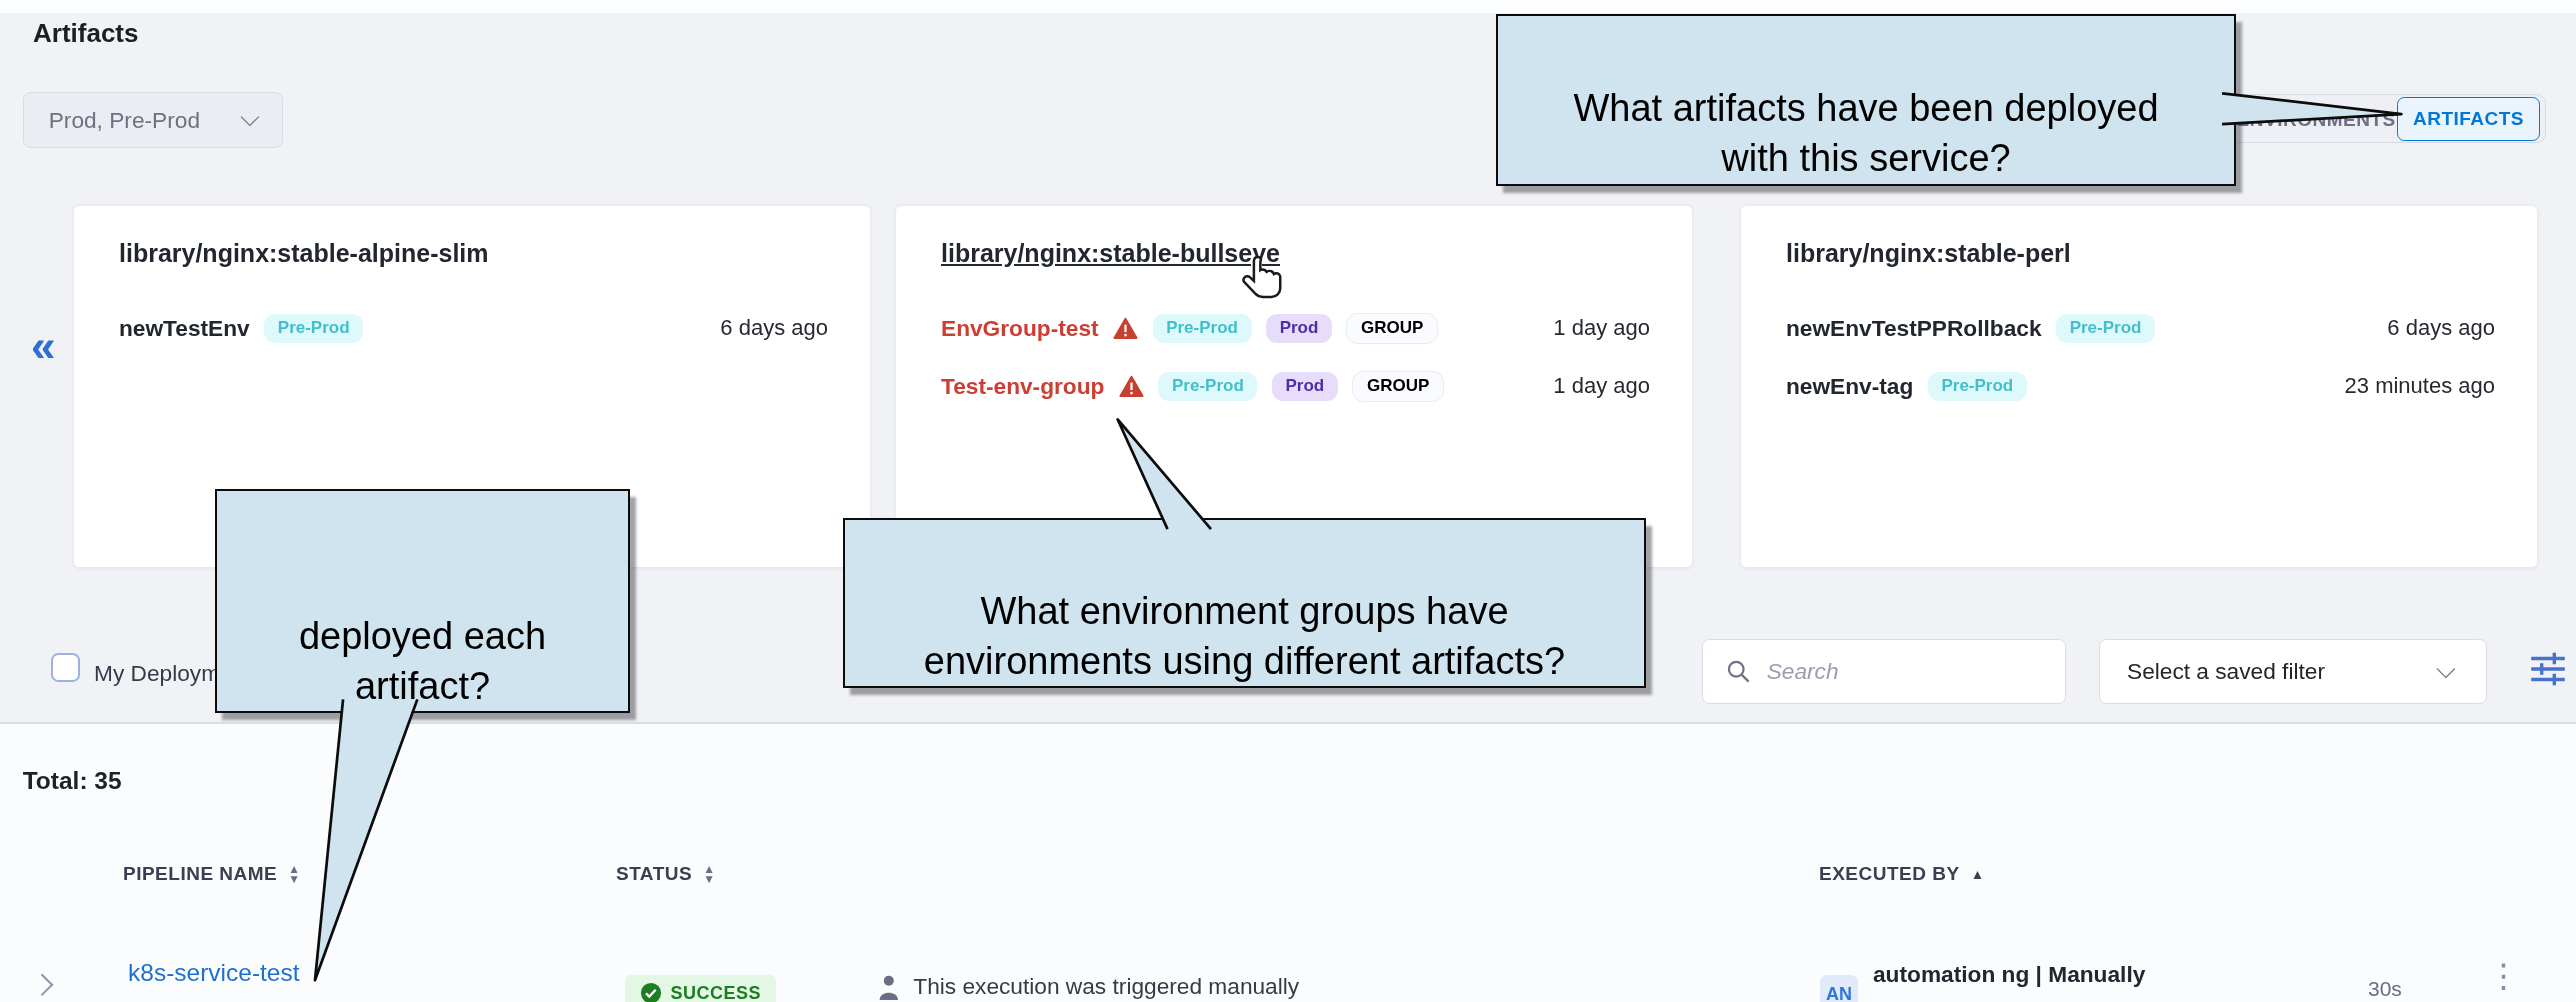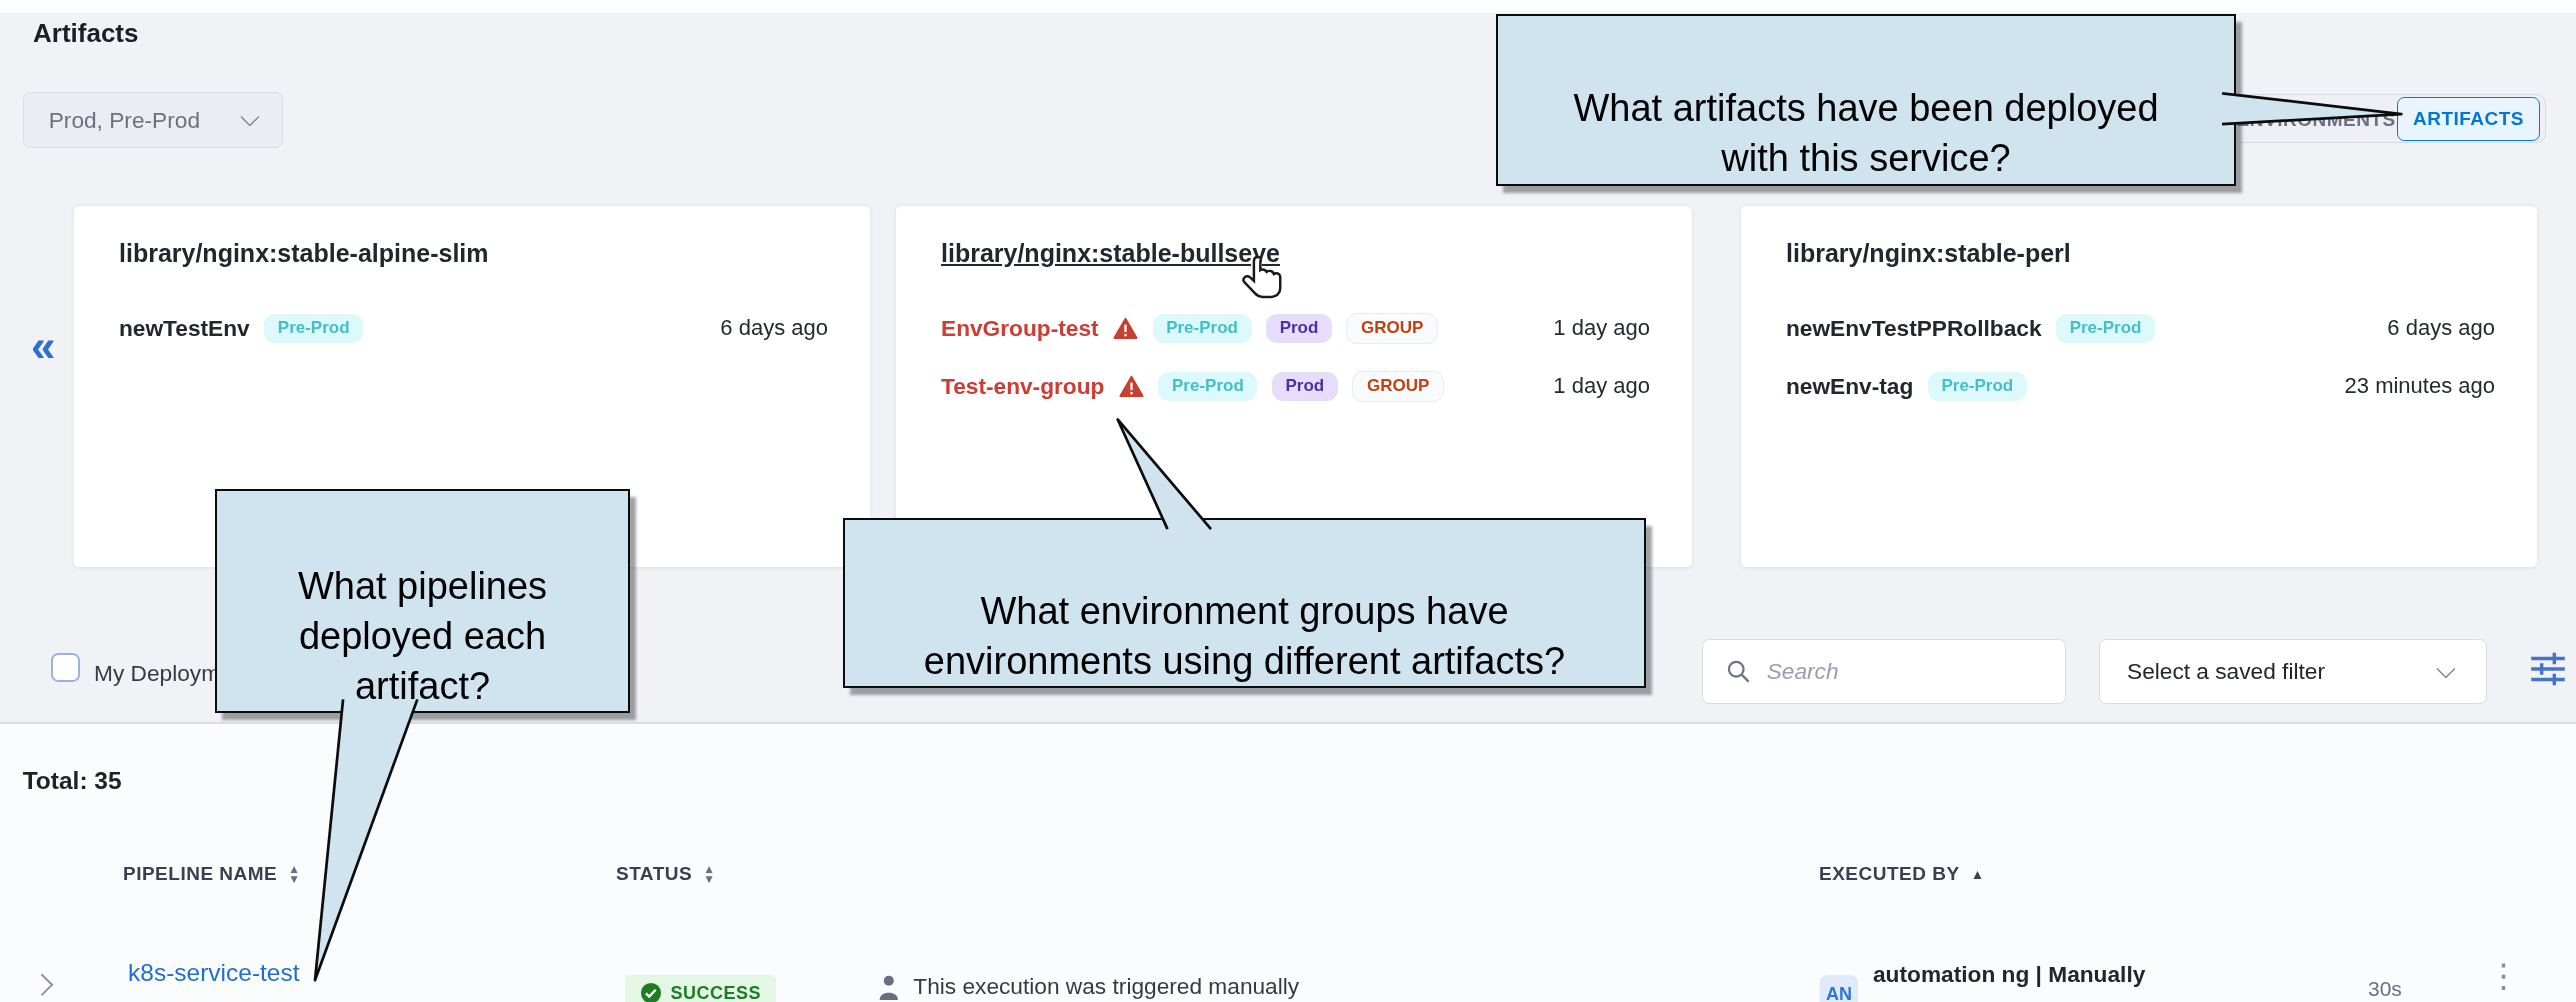--- a/index.html
+++ b/index.html
@@ -21,21 +21,21 @@
   .card{position:absolute;top:206px;width:796px;height:361px;background:#ffffff;border-radius:5.4px;box-shadow:0 0.9px 4.5px rgba(40,44,63,.09);}
   .card-title{position:absolute;left:45px;top:33px;font-size:25px;font-weight:700;color:#22272f;}
   .card-title.link{text-decoration:underline;cursor:pointer;}
   .env-row{position:absolute;left:45px;right:42px;height:40px;display:flex;align-items:center;gap:14.5px;}
   .r1{top:102px;} .r2{top:160px;}
   .env-name{font-size:22.7px;font-weight:700;color:#22272f;white-space:nowrap;}
   .env-name.red{color:#cd3d33;cursor:pointer;}
   .badge{font-size:17px;font-weight:700;padding:4.5px 13.6px;border-radius:11px;white-space:nowrap;text-align:center;}
   .b-teal{color:#43bfca;background:#def9fb;}
   .b-purple{color:#4a2fa6;background:#e7dcf9;}
-  .b-gray{color:#c2410c;background:#fafbfe;border:0.9px solid #e7ebf3;}
+  .b-gray{color:#000000;background:#fafbfe;border:0.9px solid #e7ebf3;}
   .time{margin-left:auto;font-size:22px;color:#262a30;white-space:nowrap;}
   .warn{flex:none;}
   
   .checkbox{position:absolute;left:51px;top:653px;width:25px;height:25px;border:2.7px solid #9db1dd;border-radius:7.3px;background:#fff;cursor:pointer;}
   .mydep{position:absolute;left:94px;top:660px;font-size:22.7px;color:#383946;}
   .pipe-dd{position:absolute;left:562px;top:639px;width:220px;height:60px;background:#fff;border:0.9px solid #dfe1e8;border-radius:7.3px;cursor:pointer;}
   .pipe-dd .lbl{position:absolute;left:69px;top:15.4px;font-size:22.7px;font-weight:600;color:#383946;}
   .pipe-dd .chev{position:absolute;right:29px;top:22px;}
   .searchbox{position:absolute;left:1702px;top:639px;width:362px;height:63px;background:#fff;border:0.9px solid #d9dbe3;border-radius:7.3px;display:flex;align-items:center;}
   .searchbox svg{margin-left:22px;flex:none;}
@@ -211,21 +211,20 @@
   <div class="avatar">AN</div>
   <span class="execby">automation ng | Manually</span>
   <span class="duration">30s</span>
   <span class="menu3">⋮</span>
 
   <div class="callout" style="left:1496px;top:13.6px;width:736px;height:168px;">
     <div class="cline">What artifacts have been deployed</div>
     <div class="cline">with this service?</div>
   </div>
   <div class="callout" style="left:215px;top:489px;width:411px;height:220px;">
-    <div class="cline">What pipelines</div>
     <div class="cline">deployed each</div>
     <div class="cline">artifact?</div>
   </div>
   <div class="callout" style="left:843px;top:518px;width:799px;height:166px;">
     <div class="cline">What environment groups have</div>
     <div class="cline">environments using different artifacts?</div>
   </div>
 
   <svg class="tails" width="2576" height="1002" viewBox="0 0 2842 1106">
     <path d="M378,772 L347,1082 L460,772" fill="#cfe4ee" stroke="#0c0c0c" stroke-width="3" stroke-linejoin="round"></path>

